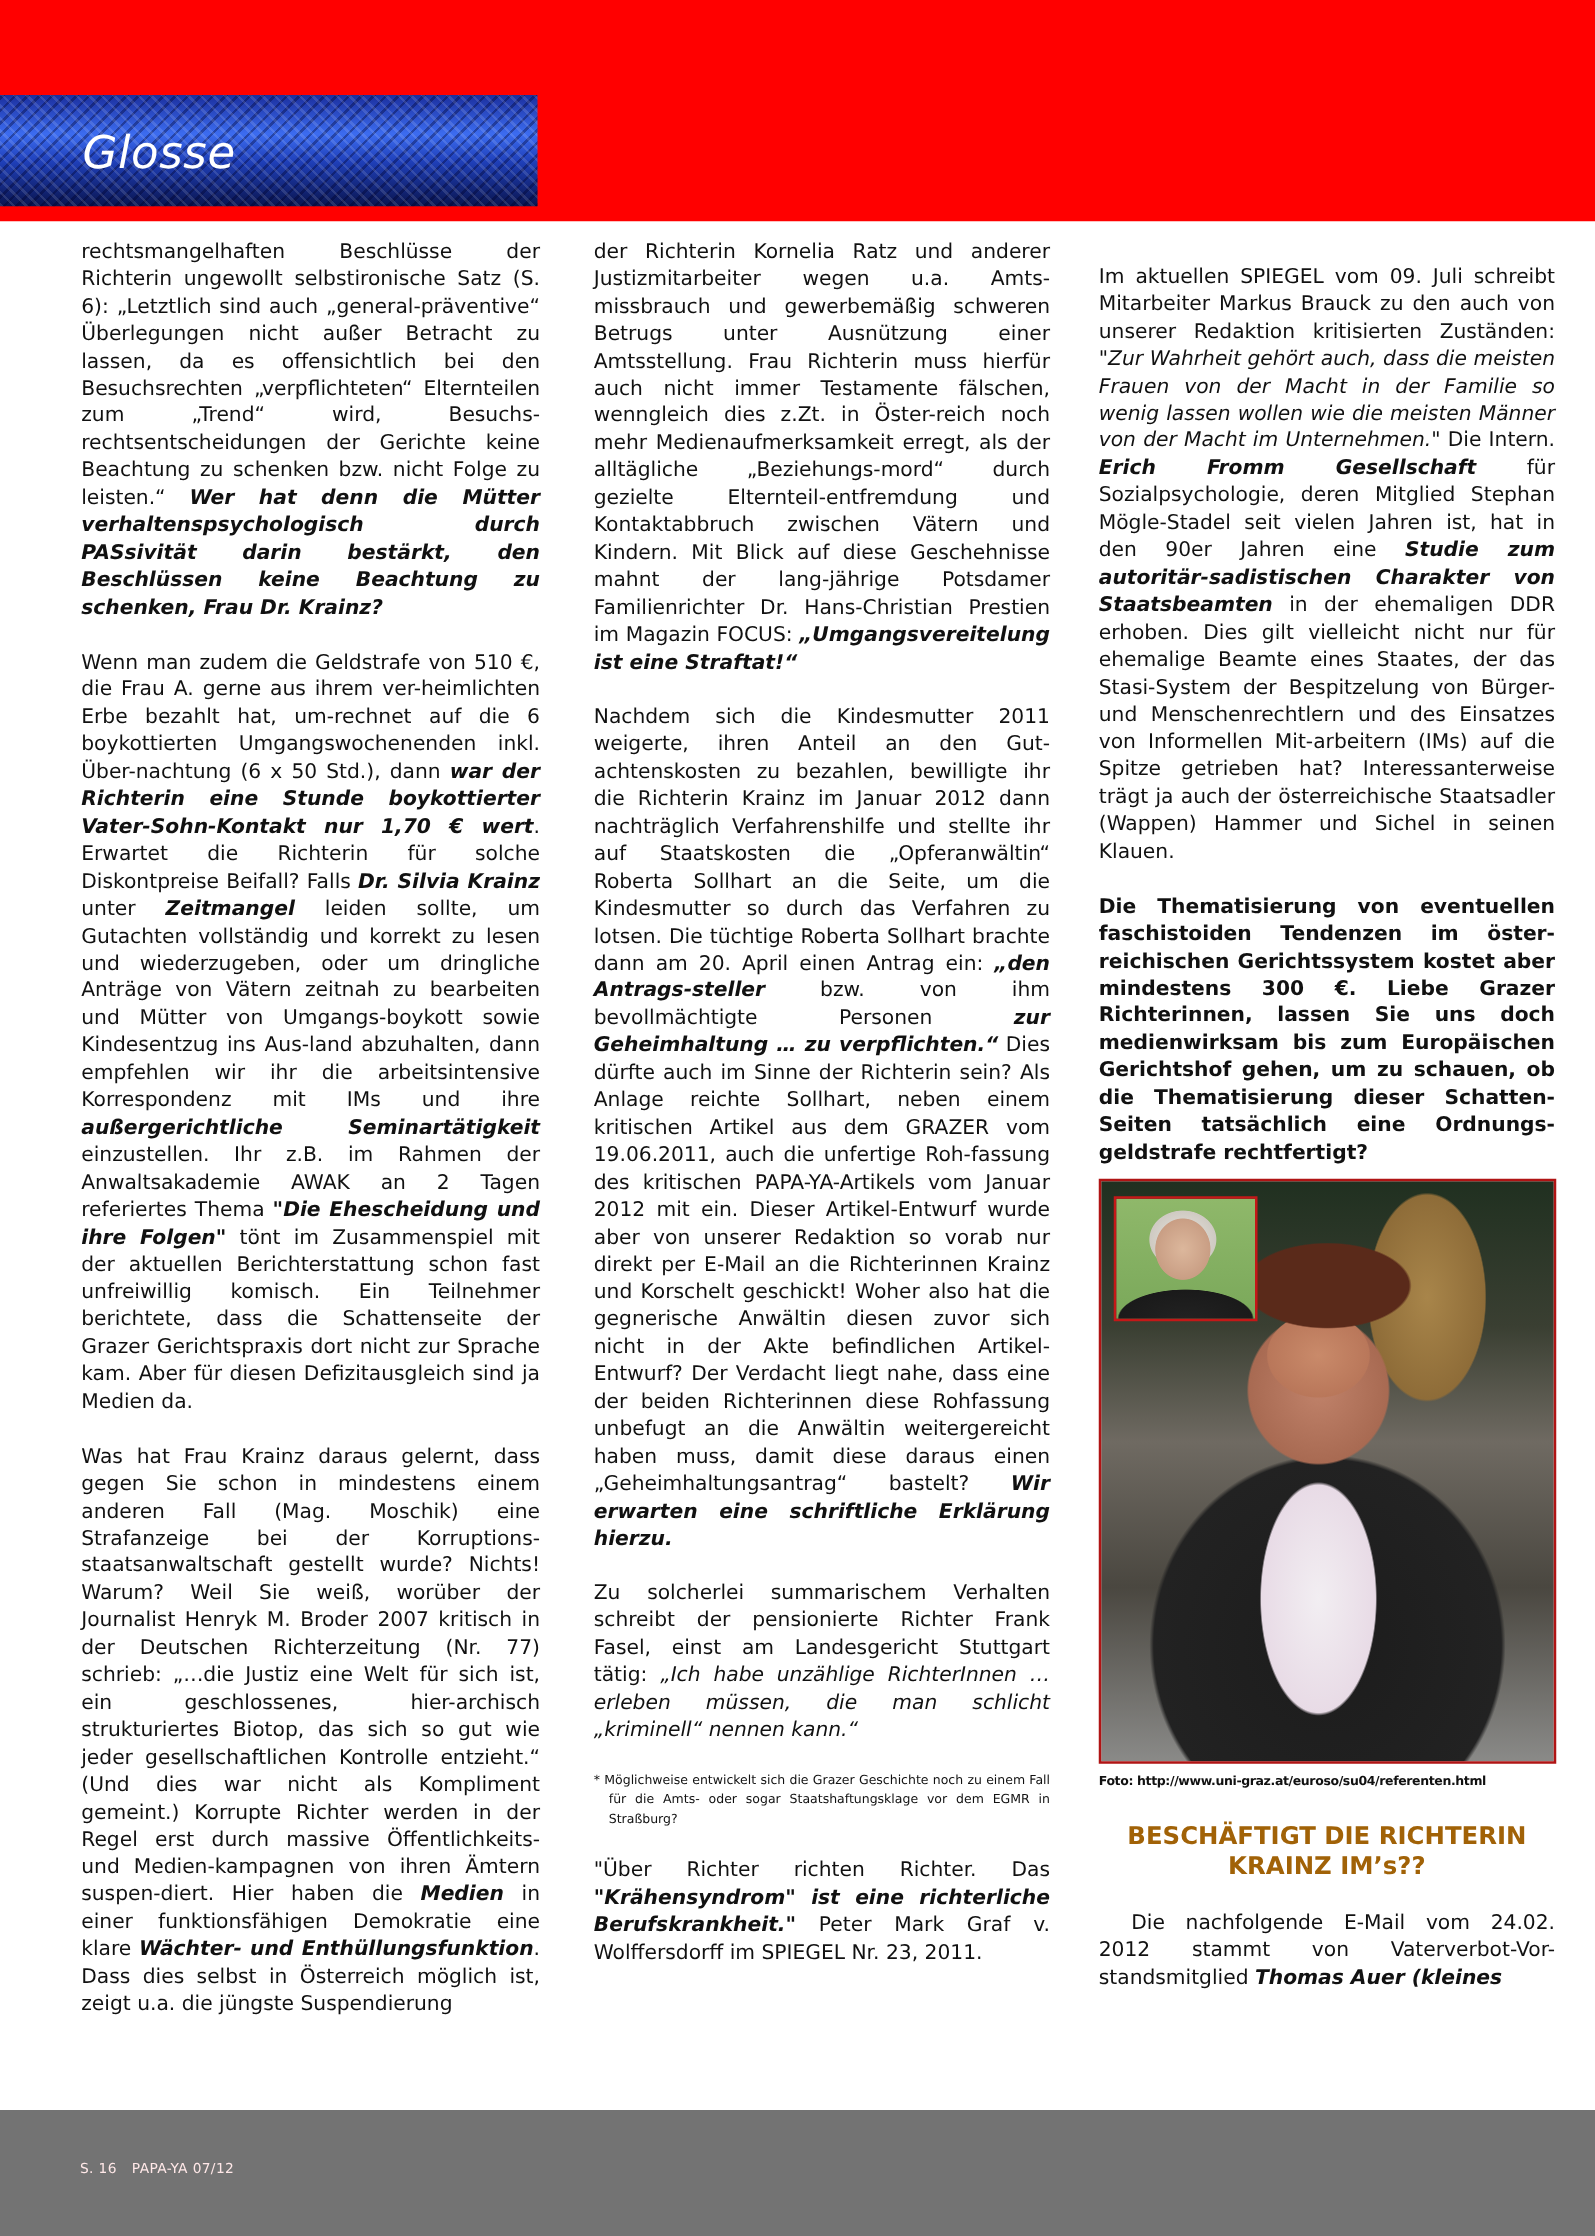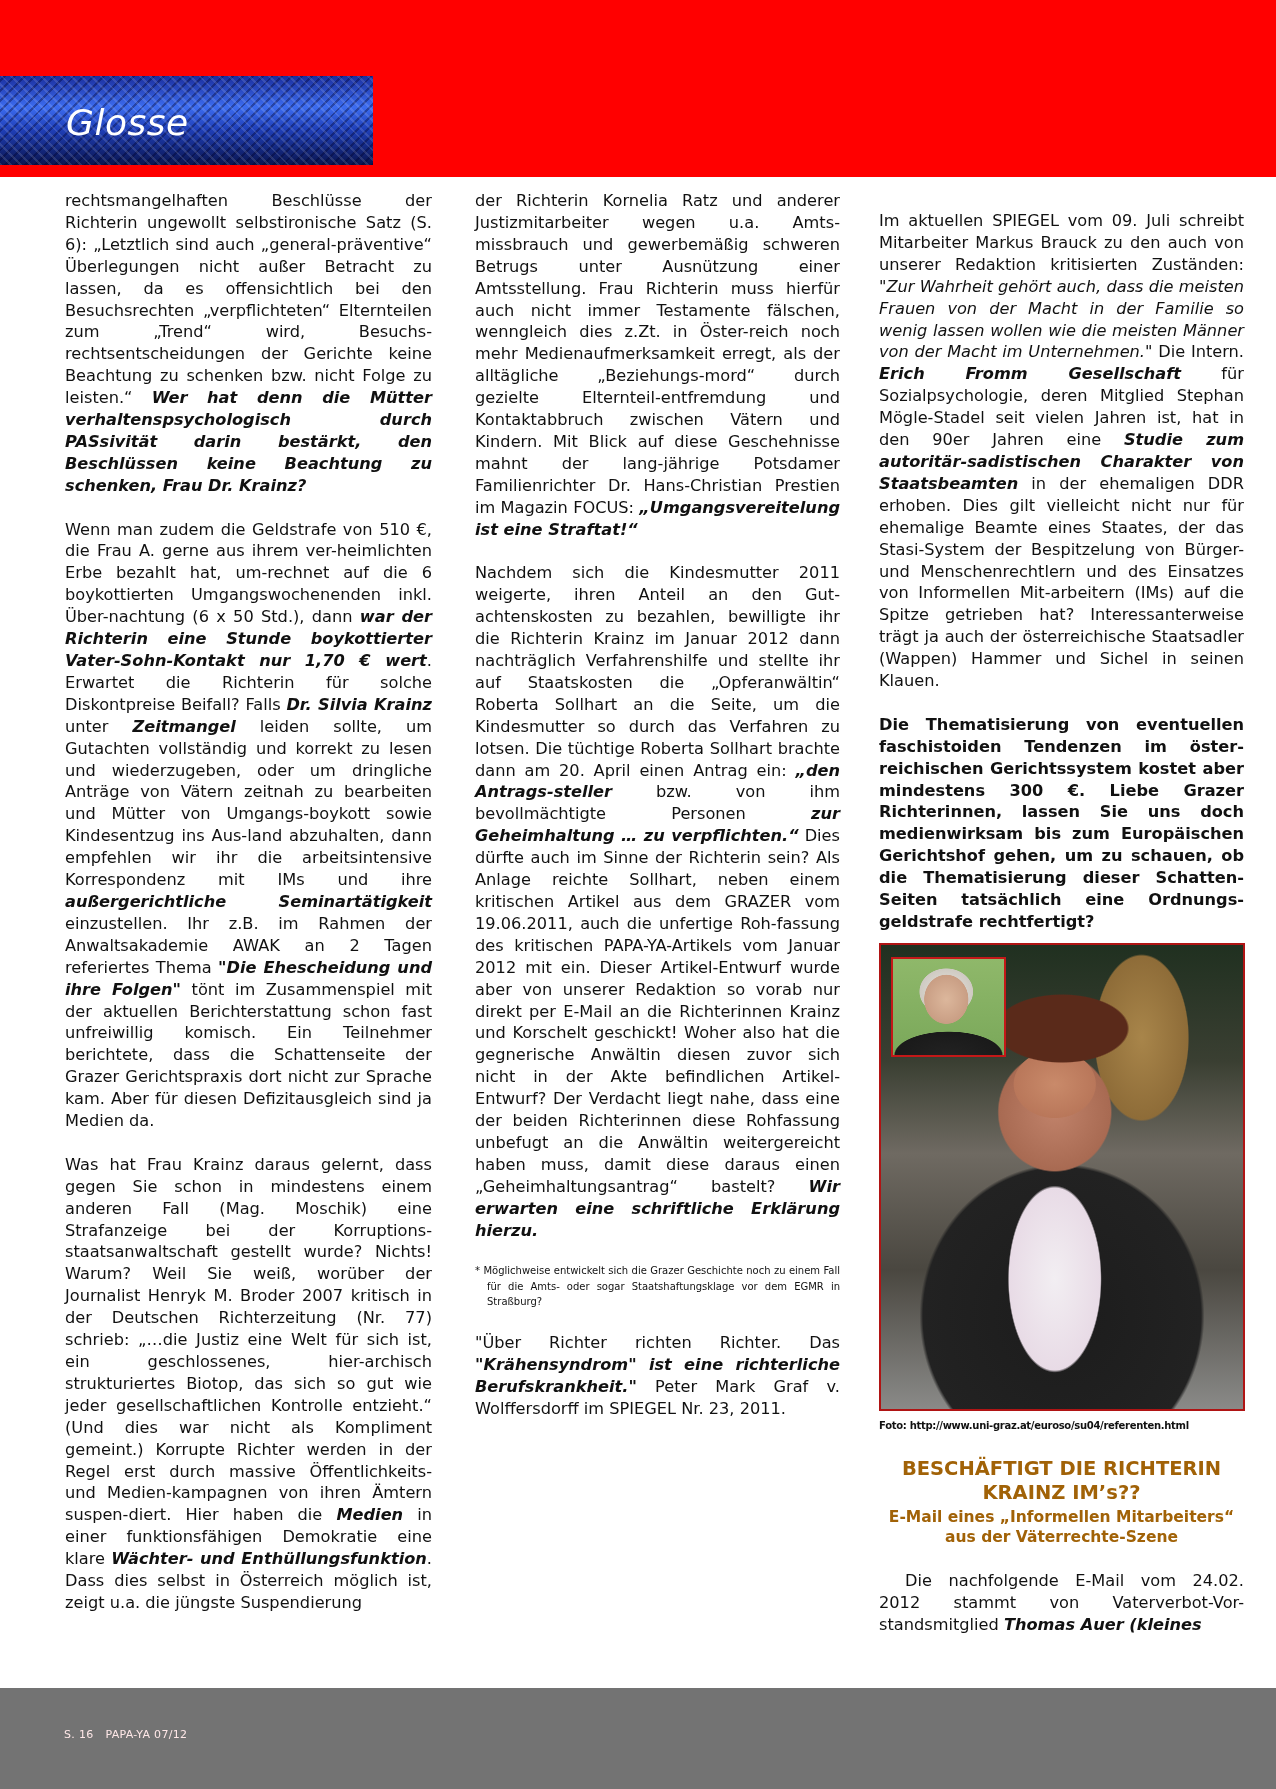--- a/index.html
+++ b/index.html
@@ -1,21 +1,21 @@
 <!DOCTYPE html>
 <html><head>
 <meta charset="utf-8">
 <style>
   * { margin: 0; padding: 0; box-sizing: border-box; }
   html, body { width: 1276px; height: 1789px; background: #ffffff; overflow: hidden; }
   body { position: relative; font-family: "DejaVu Sans", sans-serif; color: #111; }
 
   .top-band { position: absolute; left: 0; top: 0; width: 1276px; height: 177px; background: #ff0000; }
   .section-banner {
-    position: absolute; left: 0; top: 76px; width: 373px; height: 89px;
+    position: absolute; left: 0; top: 76px; width: 430px; height: 89px;
     background:
       repeating-linear-gradient(45deg, rgba(255,255,255,0.12) 0 2px, transparent 2px 7px),
       repeating-linear-gradient(-45deg, rgba(0,0,40,0.35) 0 2px, transparent 2px 7px),
       linear-gradient(180deg, #1b2f9e 0%, #3c6cf0 35%, #1f3fb8 60%, #0a1550 100%);
     text-decoration: underline;
   }
   .section-banner .title {
     position: absolute; left: 66px; top: 26px;
     font-family: "DejaVu Sans", sans-serif; font-style: italic; font-size: 36px;
     color: #ffffff; letter-spacing: 0.5px;
@@ -84,36 +84,36 @@
 
 <div class="col col1">
   <p><span>rechtsmangelhaften Beschlüsse der Richterin ungewollt selbstironische Satz (S. 6): „Letztlich sind auch „general-präventive“ Überlegungen nicht außer Betracht zu lassen, da es offensichtlich bei den Besuchsrechten „verpflichteten“ Elternteilen zum „Trend“ wird, Besuchs-rechtsentscheidungen der Gerichte keine Beachtung zu schenken bzw. nicht Folge zu leisten.“ </span><span class="bi">Wer hat denn die Mütter verhaltenspsychologisch durch PASsivität darin bestärkt, den Beschlüssen keine Beachtung zu schenken, Frau Dr. Krainz?</span></p>
   <p><span>Wenn man zudem die Geldstrafe von 510 €, die Frau A. gerne aus ihrem ver-heimlichten Erbe bezahlt hat, um-rechnet auf die 6 boykottierten Umgangswochenenden inkl. Über-nachtung (6 x 50 Std.), dann </span><span class="bi">war der Richterin eine Stunde boykottierter Vater-Sohn-Kontakt nur 1,70 € wert</span><span>. Erwartet die Richterin für solche Diskontpreise Beifall? Falls </span><span class="bi">Dr. Silvia Krainz</span><span> unter </span><span class="bi">Zeitmangel</span><span> leiden sollte, um Gutachten vollständig und korrekt zu lesen und wiederzugeben, oder um dringliche Anträge von Vätern zeitnah zu bearbeiten und Mütter von Umgangs-boykott sowie Kindesentzug ins Aus-land abzuhalten, dann empfehlen wir ihr die arbeitsintensive Korrespondenz mit IMs und ihre </span><span class="bi">außergerichtliche Seminartätigkeit</span><span> einzustellen. Ihr z.B. im Rahmen der Anwaltsakademie AWAK an 2 Tagen referiertes Thema </span><span class="bi">"Die Ehescheidung und ihre Folgen"</span><span> tönt im Zusammenspiel mit der aktuellen Berichterstattung schon fast unfreiwillig komisch. Ein Teilnehmer berichtete, dass die Schattenseite der Grazer Gerichtspraxis dort nicht zur Sprache kam. Aber für diesen Defizitausgleich sind ja Medien da.</span></p>
   <p class="tight"><span>Was hat Frau Krainz daraus gelernt, dass gegen Sie schon in mindestens einem anderen Fall (Mag. Moschik) eine Strafanzeige bei der Korruptions-staatsanwaltschaft gestellt wurde? Nichts! Warum? Weil Sie weiß, worüber der Journalist Henryk M. Broder 2007 kritisch in der Deutschen Richterzeitung (Nr. 77) schrieb: „…die Justiz eine Welt für sich ist, ein geschlossenes, hier-archisch strukturiertes Biotop, das sich so gut wie jeder gesellschaftlichen Kontrolle entzieht.“ (Und dies war nicht als Kompliment gemeint.) Korrupte Richter werden in der Regel erst durch massive Öffentlichkeits- und Medien-kampagnen von ihren Ämtern suspen-diert. Hier haben die </span><span class="bi">Medien</span><span> in einer funktionsfähigen Demokratie eine klare </span><span class="bi">Wächter- und Enthüllungsfunktion</span><span>. Dass dies selbst in Österreich möglich ist, zeigt u.a. die jüngste Suspendierung</span></p>
 </div>
 
 <div class="col col2">
   <p><span>der Richterin Kornelia Ratz und anderer Justizmitarbeiter wegen u.a. Amts-missbrauch und gewerbemäßig schweren Betrugs unter Ausnützung einer Amtsstellung. Frau Richterin muss hierfür auch nicht immer Testamente fälschen, wenngleich dies z.Zt. in Öster-reich noch mehr Medienaufmerksamkeit erregt, als der alltägliche „Beziehungs-mord“ durch gezielte Elternteil-entfremdung und Kontaktabbruch zwischen Vätern und Kindern. Mit Blick auf diese Geschehnisse mahnt der lang-jährige Potsdamer Familienrichter Dr. Hans-Christian Prestien im Magazin FOCUS: </span><span class="bi">„Umgangsvereitelung ist eine Straftat!“</span></p>
   <p><span>Nachdem sich die Kindesmutter 2011 weigerte, ihren Anteil an den Gut-achtenskosten zu bezahlen, bewilligte ihr die Richterin Krainz im Januar 2012 dann nachträglich Verfahrenshilfe und stellte ihr auf Staatskosten die „Opferanwältin“ Roberta Sollhart an die Seite, um die Kindesmutter so durch das Verfahren zu lotsen. Die tüchtige Roberta Sollhart brachte dann am 20. April einen Antrag ein: </span><span class="bi">„den Antrags-steller</span><span> bzw. von ihm bevollmächtigte Personen </span><span class="bi">zur Geheimhaltung … zu verpflichten.“</span><span> Dies dürfte auch im Sinne der Richterin sein? Als Anlage reichte Sollhart, neben einem kritischen Artikel aus dem GRAZER vom 19.06.2011, auch die unfertige Roh-fassung des kritischen PAPA-YA-Artikels vom Januar 2012 mit ein. Dieser Artikel-Entwurf wurde aber von unserer Redaktion so vorab nur direkt per E-Mail an die Richterinnen Krainz und Korschelt geschickt! Woher also hat die gegnerische Anwältin diesen zuvor sich nicht in der Akte befindlichen Artikel-Entwurf? Der Verdacht liegt nahe, dass eine der beiden Richterinnen diese Rohfassung unbefugt an die Anwältin weitergereicht haben muss, damit diese daraus einen „Geheimhaltungsantrag“ bastelt? </span><span class="bi">Wir erwarten eine schriftliche Erklärung hierzu.</span></p>
+  <p><span>Zu solcherlei summarischem Verhalten schreibt der pensionierte Richter Frank Fasel, einst am Landesgericht Stuttgart tätig: </span><span class="it">„Ich habe unzählige RichterInnen … erleben müssen, die man schlicht „kriminell“ nennen kann.“</span></p>
   <p class="footnote">* Möglichweise entwickelt sich die Grazer Geschichte noch zu einem Fall für die Amts- oder sogar Staatshaftungsklage vor dem EGMR in Straßburg?</p>
   <p class="tight"><span>"Über Richter richten Richter. Das </span><span class="bi">"Krähensyndrom" ist eine richterliche Berufskrankheit."</span><span> Peter Mark Graf v. Wolffersdorff im SPIEGEL Nr. 23, 2011.</span></p>
 </div>
 
 <div class="col col3">
   <p><span>Im aktuellen SPIEGEL vom 09. Juli schreibt Mitarbeiter Markus Brauck zu den auch von unserer Redaktion kritisierten Zuständen: </span><span class="it">"Zur Wahrheit gehört auch, dass die meisten Frauen von der Macht in der Familie so wenig lassen wollen wie die meisten Männer von der Macht im Unternehmen."</span><span> Die Intern. </span><span class="bi">Erich Fromm Gesellschaft</span><span> für Sozialpsychologie, deren Mitglied Stephan Mögle-Stadel seit vielen Jahren ist, hat in den 90er Jahren eine </span><span class="bi">Studie zum autoritär-sadistischen Charakter von Staatsbeamten</span><span> in der ehemaligen DDR erhoben. Dies gilt vielleicht nicht nur für ehemalige Beamte eines Staates, der das Stasi-System der Bespitzelung von Bürger- und Menschenrechtlern und des Einsatzes von Informellen Mit-arbeitern (IMs) auf die Spitze getrieben hat? Interessanterweise trägt ja auch der österreichische Staatsadler (Wappen) Hammer und Sichel in seinen Klauen.</span></p>
   <p class="tight" style="margin-bottom:10px;font-weight:bold;">Die Thematisierung von eventuellen faschistoiden Tendenzen im öster-reichischen Gerichtssystem kostet aber mindestens 300 €. Liebe Grazer Richterinnen, lassen Sie uns doch medienwirksam bis zum Europäischen Gerichtshof gehen, um zu schauen, ob die Thematisierung dieser Schatten-Seiten tatsächlich eine Ordnungs-geldstrafe rechtfertigt?</p>
 
   <div class="photo-frame">
     <div class="inset-photo"></div>
   </div>
   <div class="photo-caption">Foto: http://www.uni-graz.at/euroso/su04/referenten.html</div>
 
   <div class="sidebar-headline">
     <div class="h1">BESCHÄFTIGT DIE RICHTERIN KRAINZ IM’s??</div>
-    <div class="h2">E-Mail eines „Informellen Mitarbeiters“ aus der Väterrechte-Szene</div>
   </div>
   <p class="tight email-intro"><span>Die nachfolgende E-Mail vom 24.02. 2012 stammt von Vaterverbot-Vor-standsmitglied </span><span class="bi">Thomas Auer (kleines</span></p>
 </div>
 
 <div class="bottom-band">
   <div class="folio">
     <span>S. 16</span><span>PAPA-YA 07/12</span>
   </div>
 </div>
 

